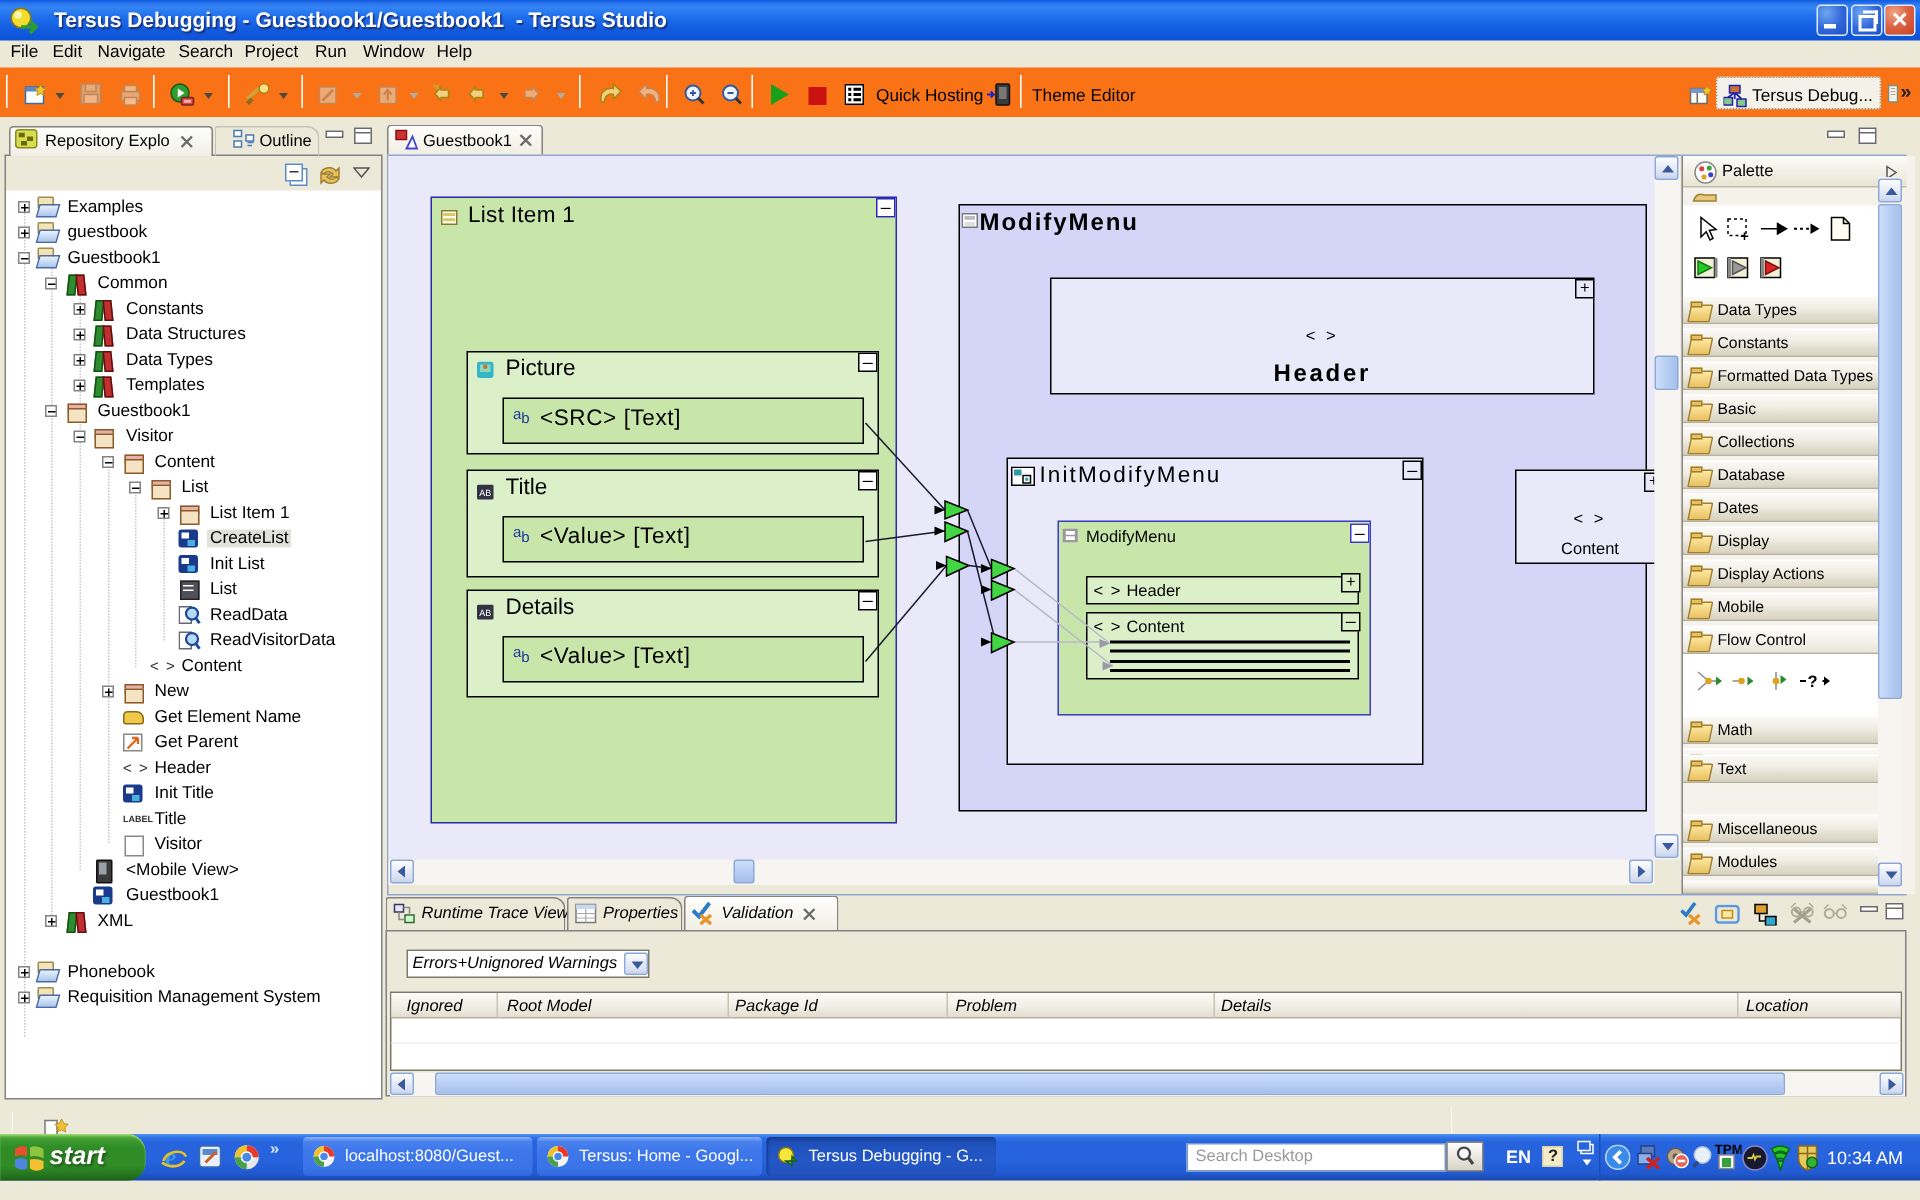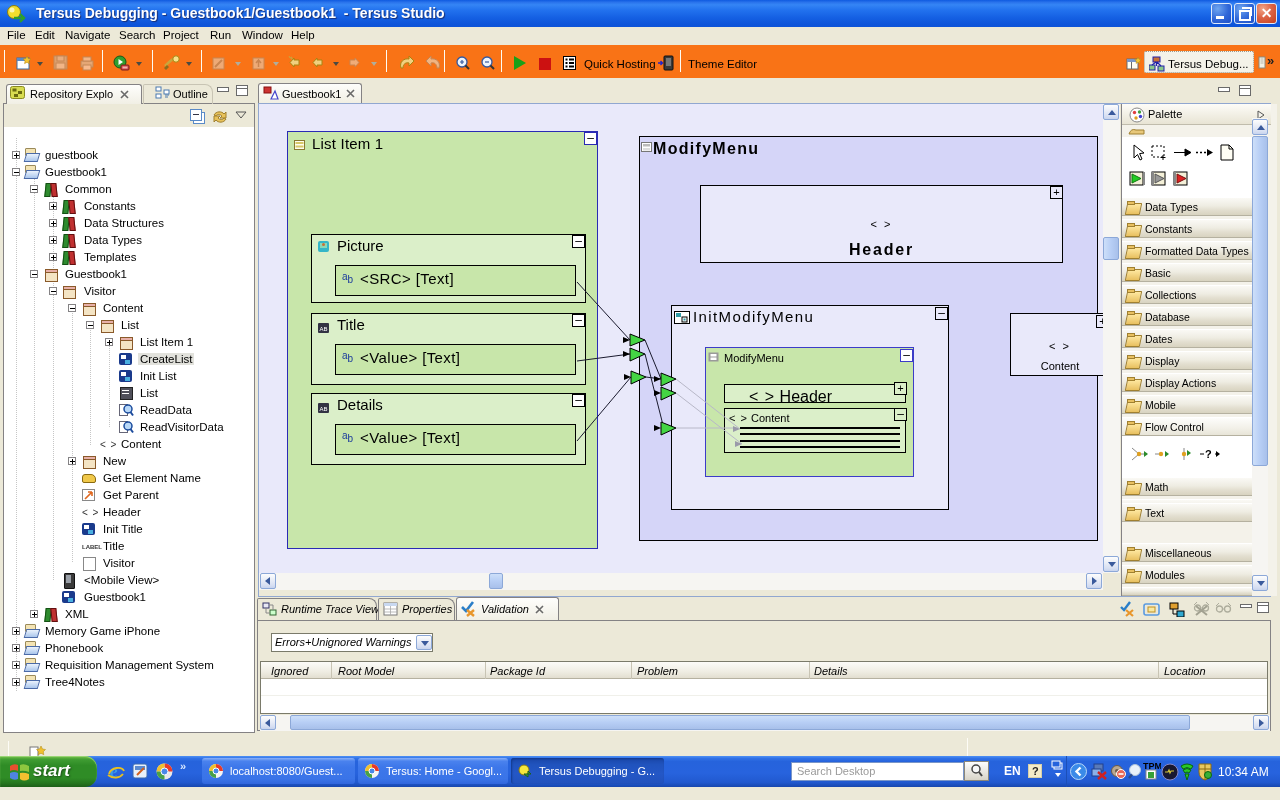--- a/index.html
+++ b/index.html
@@ -296,20 +296,25 @@
       <path d="M1 1 L11 1 L6 7 Z" fill="#ece9d8" stroke="#555"></path>
     </svg>
 
   <div id="lp-tree">
     <div class="tdot" style="left:12px;top:11px;height:553px"></div>
     <div class="tdot" style="left:30px;top:45px;height:442px"></div>
     <div class="tdot" style="left:49px;top:62px;height:391px"></div>
     <div class="tdot" style="left:68px;top:181px;height:254px"></div>
     <div class="tdot" style="left:86px;top:198px;height:120px"></div>
     <div class="tdot" style="left:105px;top:215px;height:85px"></div>
+    <div class="trow" style="top:3px">
+        <i class="pm plus" style="left:8px"></i>
+        <i class="ic ifold" style="left:20px"></i>
+        <span style="left:41px">Examples</span>
+      </div>
     <div class="trow" style="top:20px">
         <i class="pm plus" style="left:8px"></i>
         <i class="ic ifold" style="left:20px"></i>
         <span style="left:41px">guestbook</span>
       </div>
     <div class="trow" style="top:37px">
         <i class="pm" style="left:8px"></i>
         <i class="ic ifoldo" style="left:20px"></i>
         <span style="left:41px">Guestbook1</span>
       </div>
@@ -433,39 +438,29 @@
       </div>
     <div class="trow" style="top:462px">
         <i class="ic iblue" style="left:58px"></i>
         <span style="left:80px">Guestbook1</span>
       </div>
     <div class="trow" style="top:479px">
         <i class="pm plus" style="left:26px"></i>
         <i class="ic ibooks" style="left:40px"></i>
         <span style="left:61px">XML</span>
       </div>
-    <div class="trow" style="top:496px">
-        <i class="pm plus" style="left:8px"></i>
-        <i class="ic ifold" style="left:20px"></i>
-        <span style="left:41px">Memory Game iPhone</span>
-      </div>
     <div class="trow" style="top:513px">
         <i class="pm plus" style="left:8px"></i>
         <i class="ic ifold" style="left:20px"></i>
         <span style="left:41px">Phonebook</span>
       </div>
     <div class="trow" style="top:530px">
         <i class="pm plus" style="left:8px"></i>
         <i class="ic ifold" style="left:20px"></i>
         <span style="left:41px">Requisition Management System</span>
-      </div>
-    <div class="trow" style="top:547px">
-        <i class="pm plus" style="left:8px"></i>
-        <i class="ic ifold" style="left:20px"></i>
-        <span style="left:41px">Tree4Notes</span>
       </div>
   </div>
 </div>
 
 <div id="editor">
 
   <div class="viewtab" style="left:258px;top:83px;width:104px;height:21px;background:linear-gradient(180deg,#fdfdfb,#f0eee2)"></div>
   <svg class="abs" style="left:263px;top:86px" width="16" height="15">
     <rect x="1" y="1" width="7" height="6" fill="#cc3333" stroke="#881111"></rect>
     <path d="M8 13 L12 5 L15 13 Z" fill="#fff" stroke="#4444cc" stroke-width="1.2"></path>
@@ -510,21 +505,21 @@
     <div class="abs" style="left:446px;top:243px;width:209px;height:130px;background:#c8e6aa;border:1px solid #3c3cc8"></div>
     <svg class="abs" style="left:449px;top:248px" width="12" height="11">
         <rect x="0.5" y="0.5" width="10" height="9" fill="#9a9a9a"></rect>
         <rect x="2.5" y="2" width="6" height="2.5" fill="#fff"></rect>
         <rect x="2.5" y="5.5" width="6" height="2.5" fill="#fff"></rect>
       </svg>
     <div class="abs" style="left:465px;top:248px;font-size:11px">ModifyMenu</div>
     <div class="abs" style="left:641px;top:245px;width:13px;height:13px;background:#fff;border:1px solid #3c3cc8;font-size:12px;line-height:10px;text-align:center">–</div>
 
     <div class="abs" style="left:465px;top:280px;width:182px;height:19px;background:#dbefc9;border:1px solid #000"></div>
-    <div class="abs" style="left:490px;top:284px;font-size:16px"><span style="letter-spacing:1px">&lt; &gt;</span> Header</div>
+    <div class="abs" style="left:470px;top:284px;font-size:11px"><span style="letter-spacing:1px">&lt; &gt;</span> Header</div>
     <div class="abs" style="left:635px;top:278px;width:13px;height:13px;background:#dbefc9;border:1px solid #000;font-size:11px;line-height:11px;text-align:center">+</div>
 
     <div class="abs" style="left:465px;top:304px;width:182px;height:45px;background:#dbefc9;border:1px solid #000"></div>
     <div class="abs" style="left:470px;top:308px;font-size:11px"><span style="letter-spacing:1px">&lt; &gt;</span> Content</div>
     <div class="abs" style="left:635px;top:304px;width:13px;height:13px;background:#dbefc9;border:1px solid #000;font-size:12px;line-height:10px;text-align:center">–</div>
     <div class="abs" style="left:481px;top:323px;width:160px;height:2px;background:#000"></div>
     <div class="abs" style="left:481px;top:329px;width:160px;height:2px;background:#000"></div>
     <div class="abs" style="left:481px;top:336px;width:160px;height:2px;background:#000"></div>
     <div class="abs" style="left:481px;top:342px;width:160px;height:2px;background:#000"></div>
 

